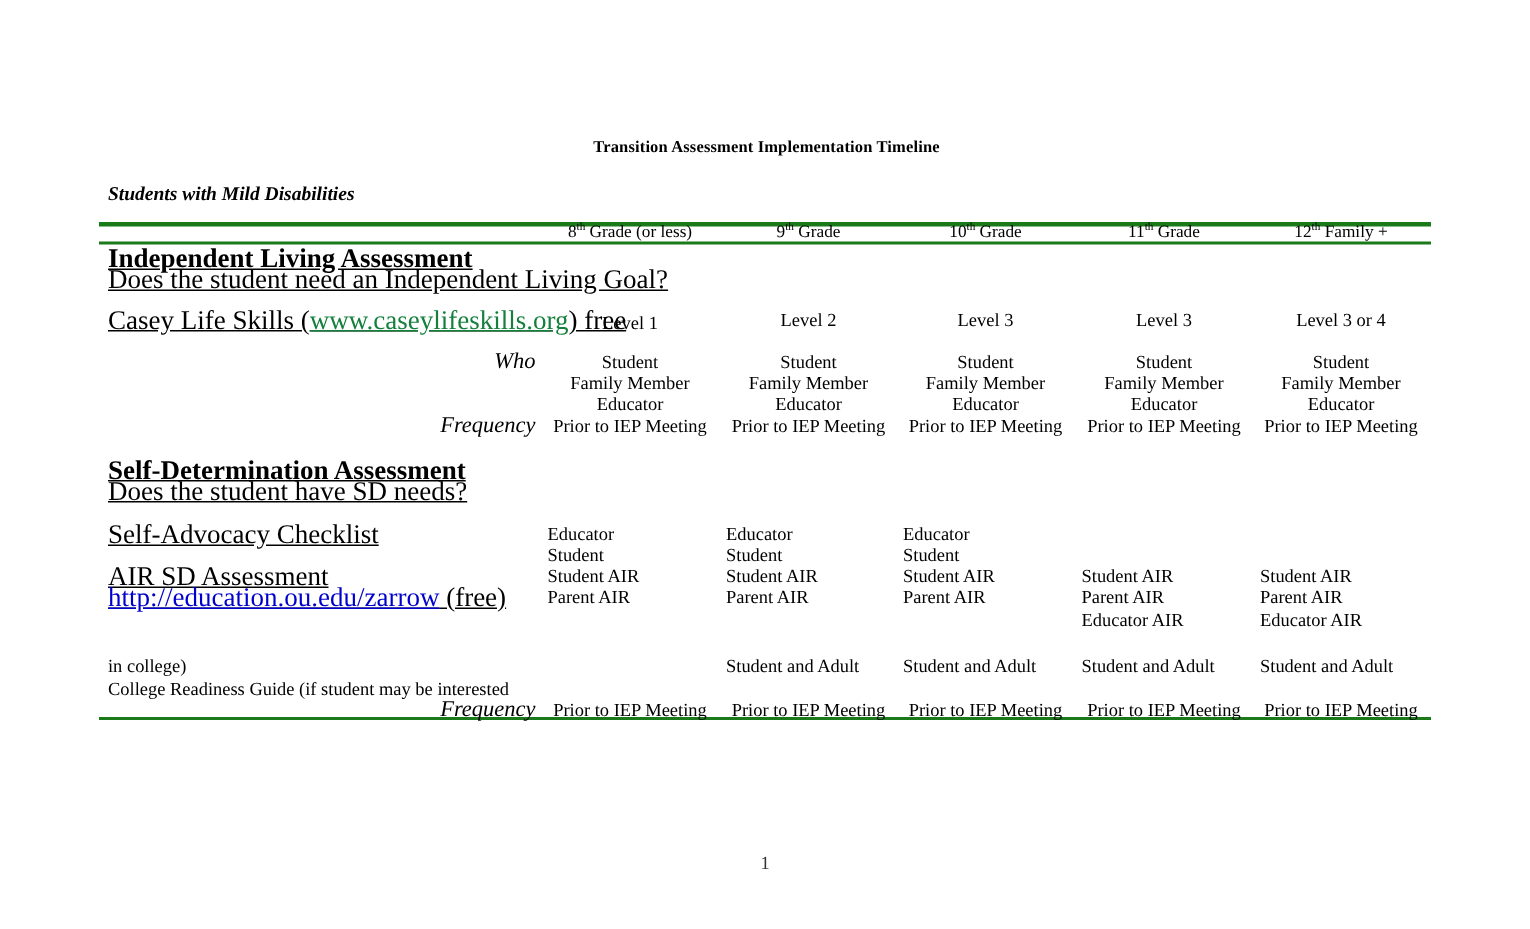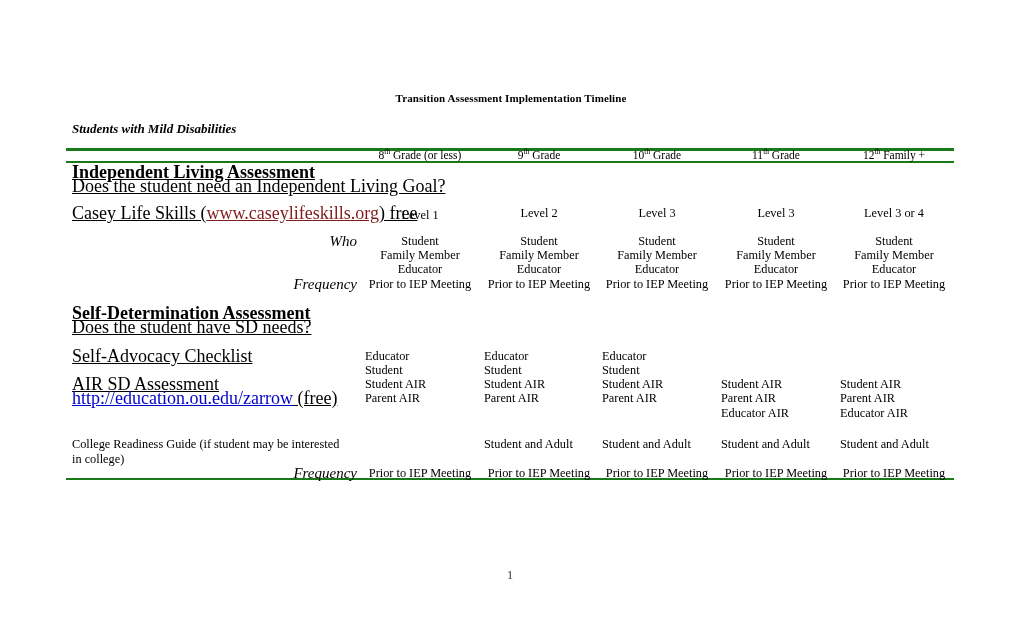--- a/index.html
+++ b/index.html
@@ -119,21 +119,21 @@
     position: absolute;
     font-size: 15px;
     line-height: 14.2px;
     text-align: right;
     font-style: italic;
     white-space: nowrap;
   }
 
   
   .link-plain {
-    color: #7f1d1d;
+    color: #15803d;
     text-decoration: underline;
     margin-top: 24px;
   }
   .link-blue {
     color: #0000cc;
     text-decoration: underline;
   }
 
   
   .page-num {
@@ -262,22 +262,22 @@
     <div>Parent AIR</div>
     <div>Educator AIR</div>
   </div>
   <div class="cell-left" style="left:840px; top:377px; width:122px;">
     <div>Student AIR</div>
     <div>Parent AIR</div>
     <div>Educator AIR</div>
   </div>
 
   <div class="txt-wrap" style="left:72px; top:437px; width:290px;">
+    <div>in college)</div>
     <div>College Readiness Guide (if student may be interested</div>
-    <div>in college)</div>
   </div>
 
   <div class="cell-left" style="left:484px; top:437px; width:130px;">Student and Adult</div>
   <div class="cell-left" style="left:602px; top:437px; width:130px;">Student and Adult</div>
   <div class="cell-left" style="left:721px; top:437px; width:130px;">Student and Adult</div>
   <div class="cell-left" style="left:840px; top:437px; width:130px;">Student and Adult</div>
 
   <div class="label-right" style="left:240px; top:466px; width:117px;">Frequency</div>
   <div class="cell-center" style="left:355px; top:466px; width:130px;">Prior to IEP Meeting</div>
   <div class="cell-center" style="left:478px; top:466px; width:122px;">Prior to IEP Meeting</div>

